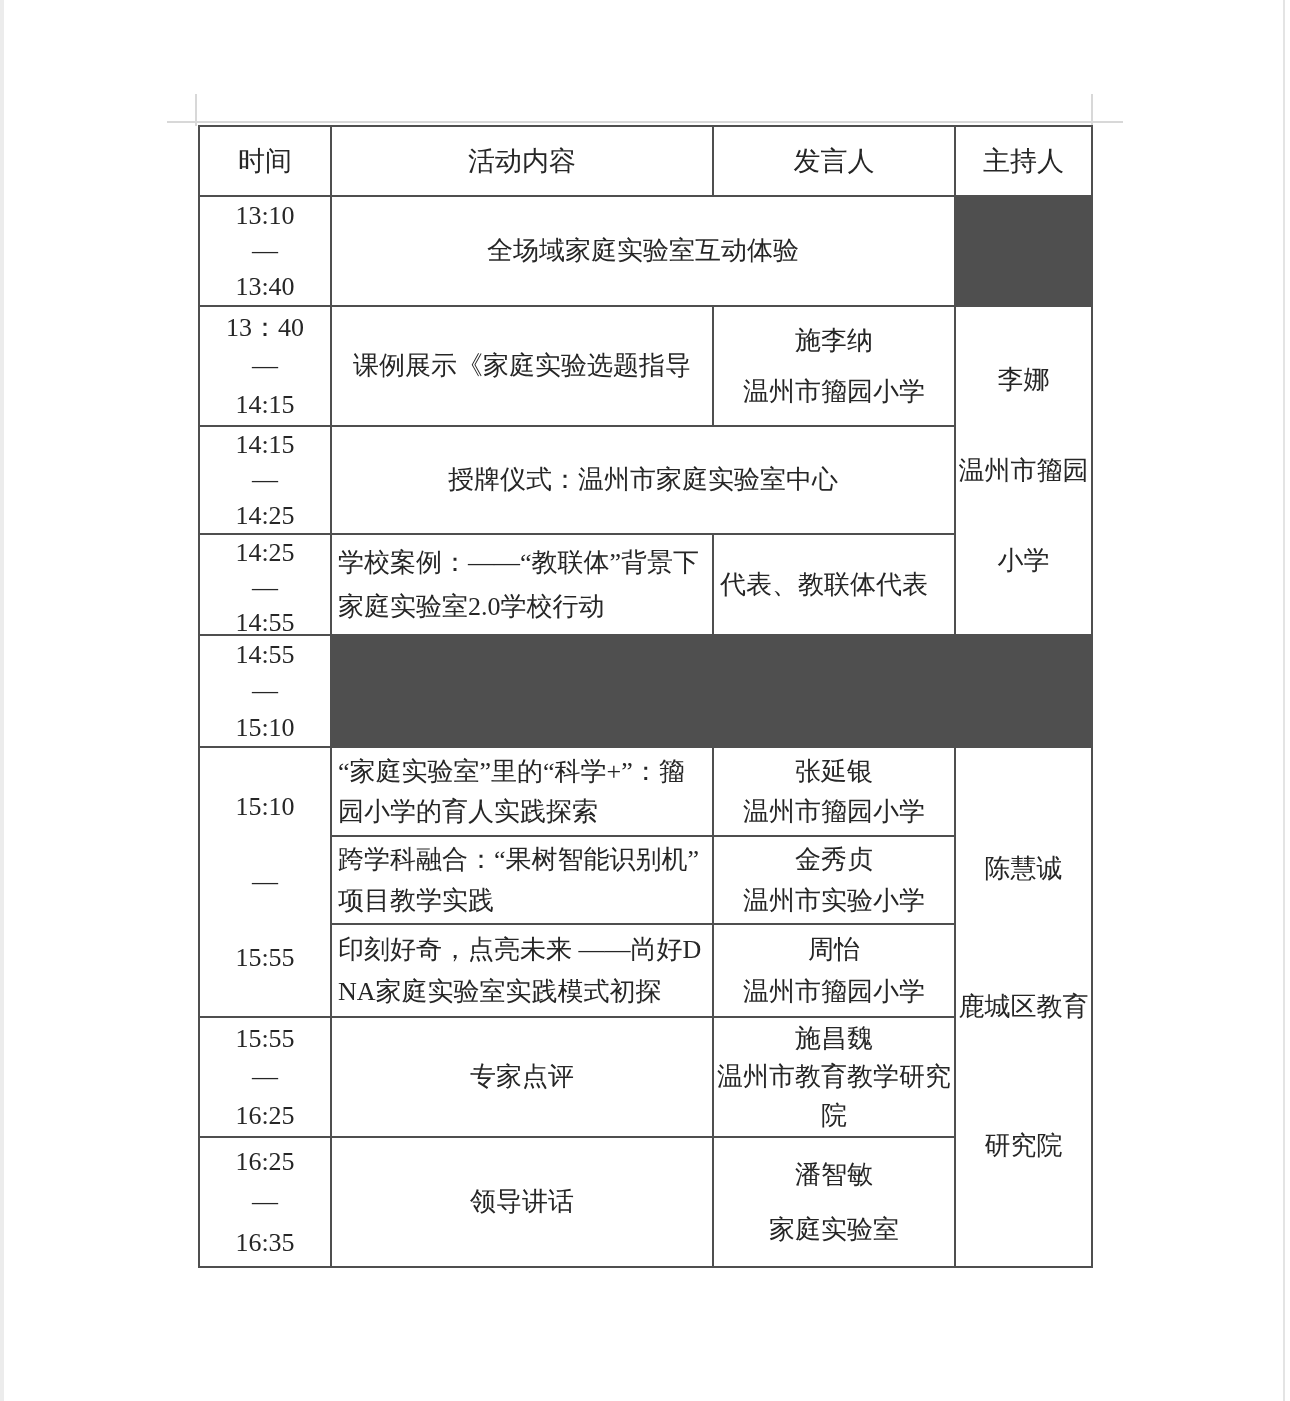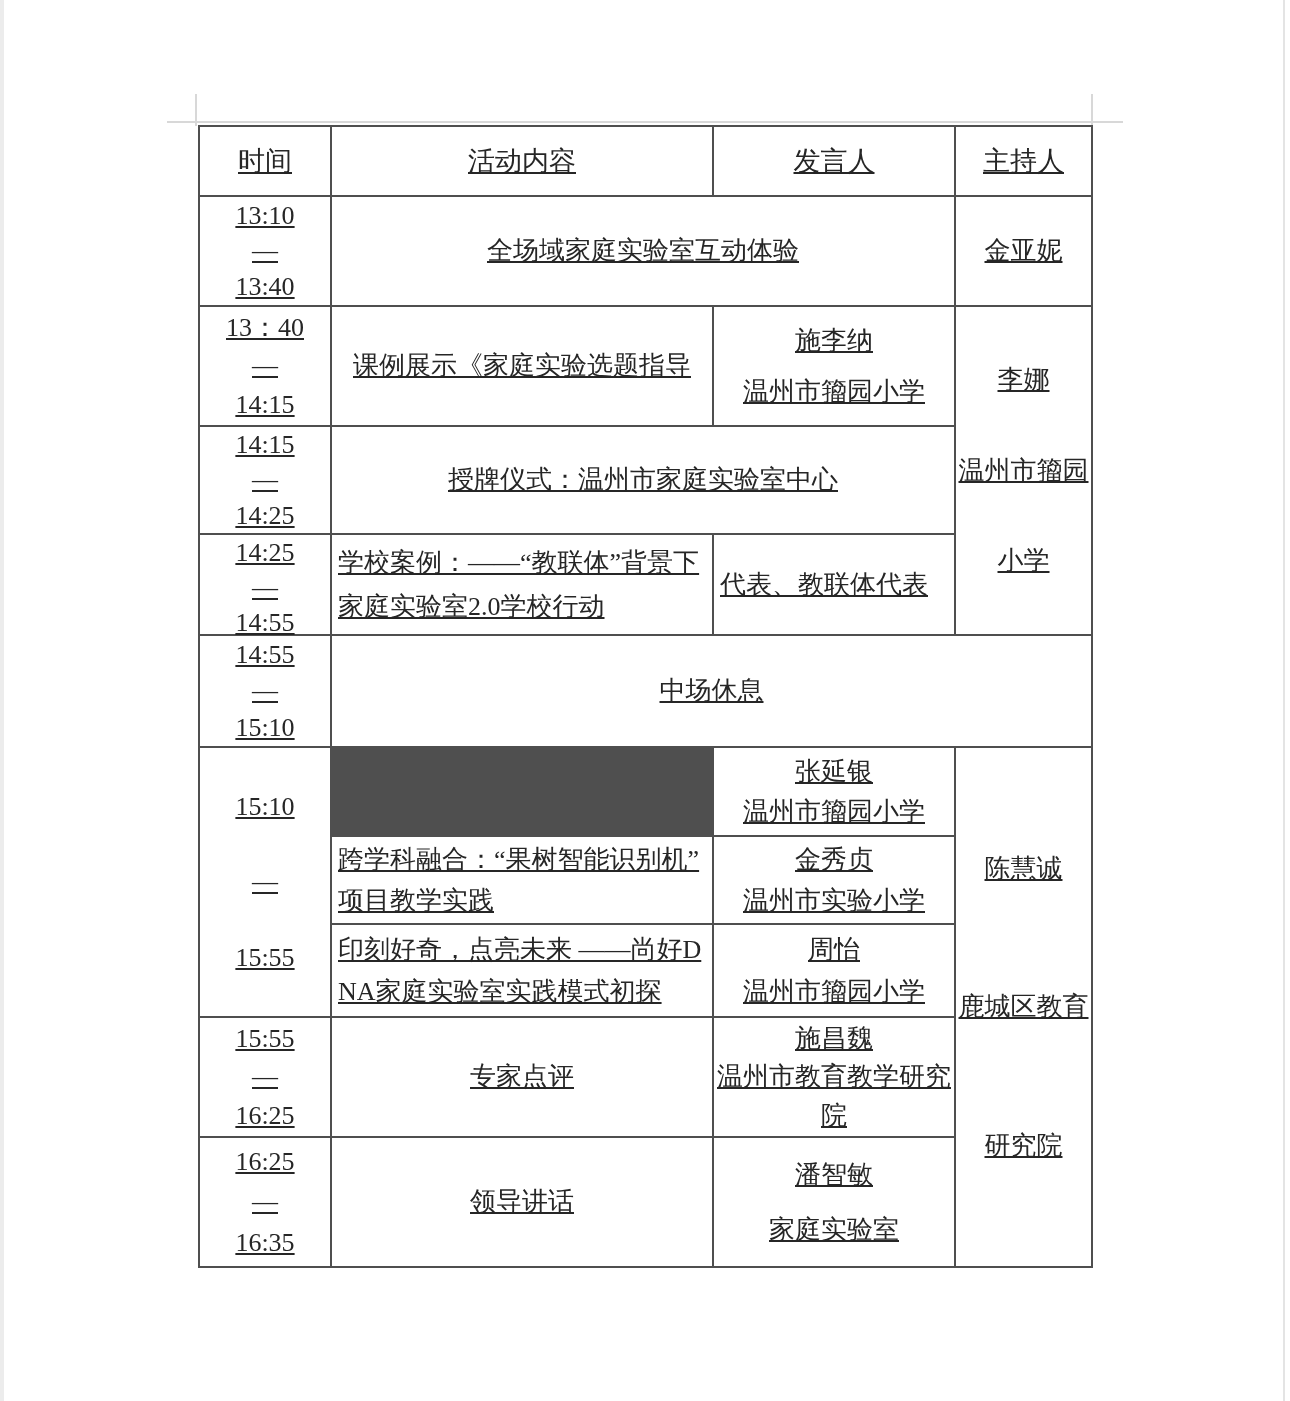--- a/index.html
+++ b/index.html
@@ -24,21 +24,21 @@
     grid-template-columns:130px 380px 240px 135px;
     grid-template-rows:68px 108px 118px 106px 99px 110px 87px 86px 91px 118px 128px;
     gap:2px;
     background:#4f4f4f;
     border:2px solid #4f4f4f;
   }
   .cell{
     background:#ffffff;
     display:flex;flex-direction:column;justify-content:space-evenly;align-items:center;
     font-size:26px;line-height:1.35;text-align:center;
-    padding:0 2px;box-sizing:border-box;text-decoration:underline;
+    padding:0 2px;box-sizing:border-box;
   }
   .cell .ln{white-space:pre-line;}
   .al{align-items:flex-start;text-align:left;padding:0 4px 0 6px;}
   .hd{font-size:27px;}
 </style>
 </head>
 <body>
 
 <div class="edge edge-left"></div>
 <div class="edge edge-right"></div>
@@ -61,23 +61,20 @@
       <span class="ln">主持人</span>
     </div>
 
   <div class="cell" style="grid-column:1;grid-row:2">
       <div class="ln">13:10</div>
       <div class="ln">—</div>
       <div class="ln">13:40</div>
     </div>
   <div class="cell" style="grid-column:2 / span 2;grid-row:2">
       <div class="ln">全场域家庭实验室互动体验</div>
-    </div>
-  <div class="cell" style="grid-column:4;grid-row:2">
-      <div class="ln">金亚妮</div>
     </div>
 
   <div class="cell" style="grid-column:1;grid-row:3">
       <div class="ln">13：40</div>
       <div class="ln">—</div>
       <div class="ln">14:15</div>
     </div>
   <div class="cell" style="grid-column:2;grid-row:3">
       <div class="ln">课例展示《家庭实验选题指导</div>
     </div>
@@ -111,28 +108,29 @@
     </div>
   <div class="cell al" style="grid-column:3;grid-row:5">
       <div class="ln">代表、教联体代表</div>
     </div>
 
   <div class="cell" style="grid-column:1;grid-row:6">
       <div class="ln">14:55</div>
       <div class="ln">—</div>
       <div class="ln">15:10</div>
     </div>
-  <div class="cell" style="grid-column:2 / span 3;grid-row:6">
-      <div class="ln">中场休息</div>
-    </div>
 
   <div class="cell" style="grid-column:1;grid-row:7 / span 3">
       <div class="ln">15:10</div>
       <div class="ln">—</div>
       <div class="ln">15:55</div>
+    </div>
+  <div class="cell al" style="grid-column:2;grid-row:7">
+      <div class="ln">“家庭实验室”里的“科学+”：籀</div>
+      <div class="ln">园小学的育人实践探索</div>
     </div>
   <div class="cell" style="grid-column:3;grid-row:7">
       <div class="ln">张延银</div>
       <div class="ln">温州市籀园小学</div>
     </div>
   <div class="cell" style="grid-column:4;grid-row:7 / span 5">
       <div class="ln">陈慧诚</div>
       <div class="ln">鹿城区教育</div>
       <div class="ln">研究院</div>
     </div>

